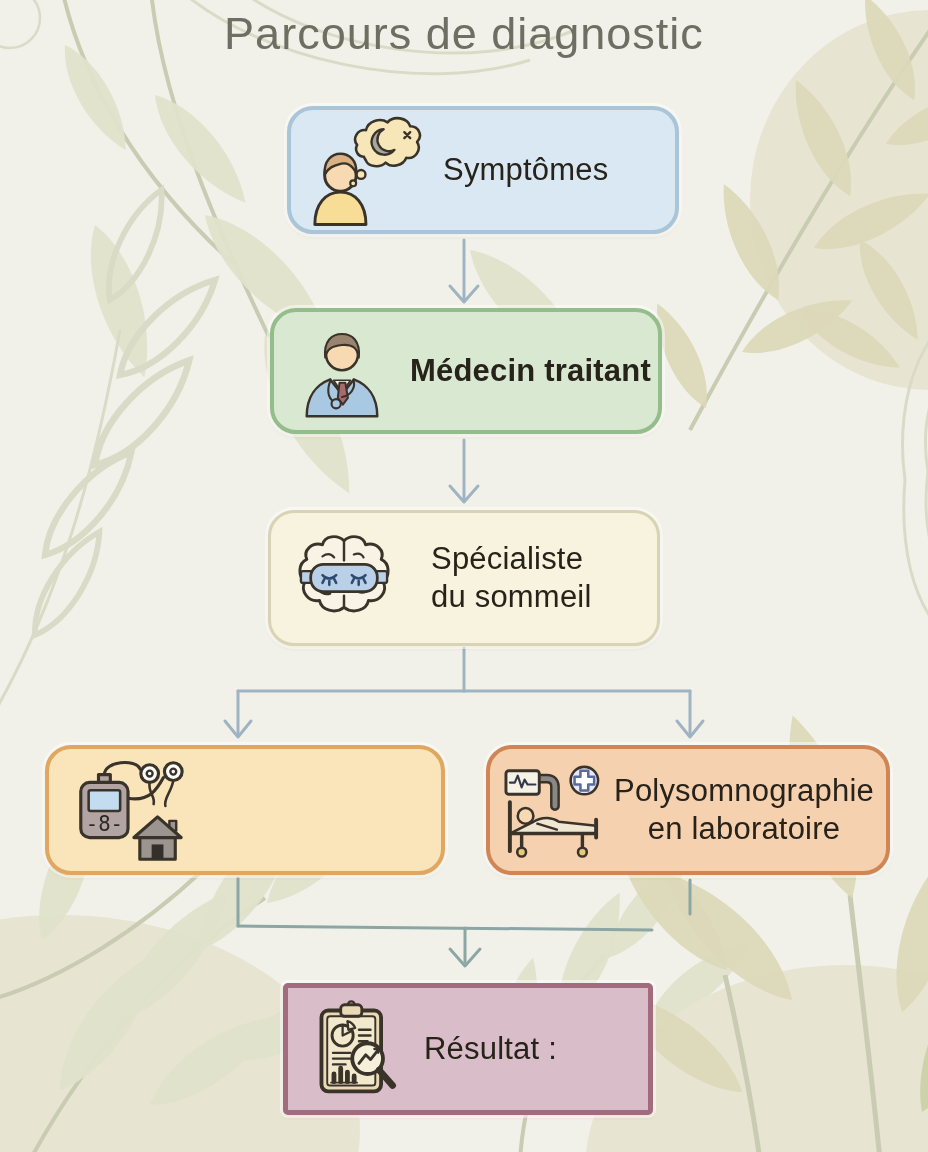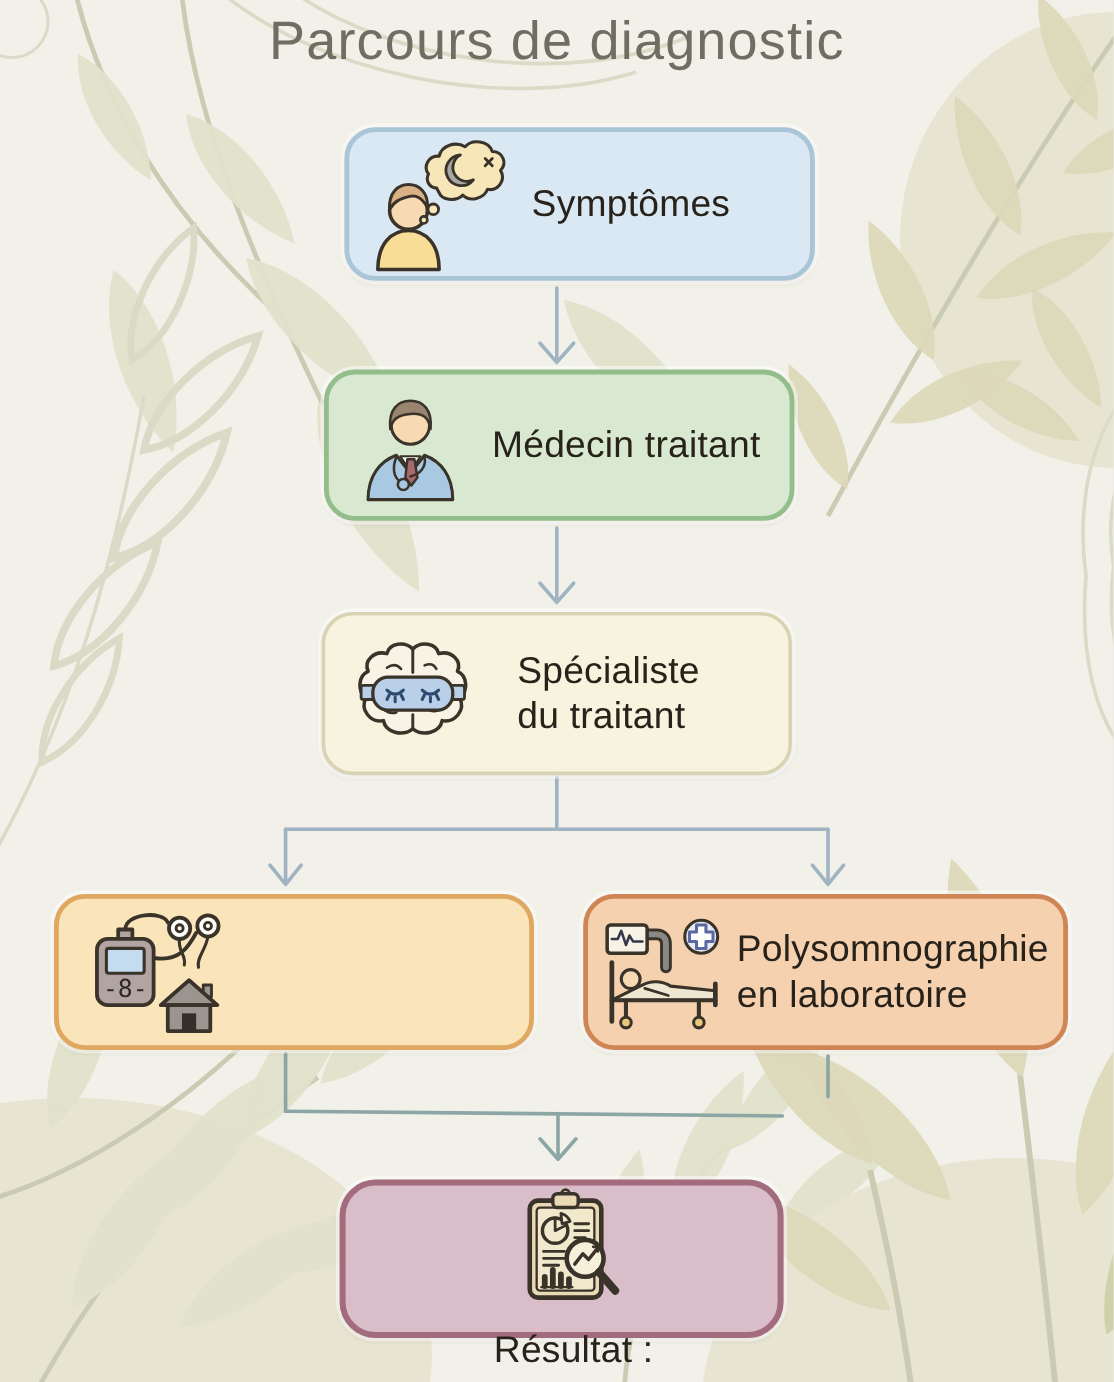--- a/index.html
+++ b/index.html
@@ -21,25 +21,25 @@
     position:absolute;z-index:2;display:flex;align-items:center;
     box-sizing:border-box;border-radius:26px;
     box-shadow:0 0 0 3px rgba(255,255,255,.5), 0 2px 4px rgba(120,110,95,.18);
   }
   .node .label{
     font-size:31px;line-height:1.22;color:var(--text,#27221a);
     letter-spacing:.2px;
   }
   .node .label span{display:block;}
   .n-symptoms {left:270px;top:106px;width:392px;height:128px;background:var(--sym-fill); border:4px solid var(--sym-border); padding-left:14px;gap:20px;margin-left:17px;}
-  .n-doctor   {left:270px;top:308px;width:392px;height:126px;background:var(--doc-fill); border:4px solid var(--doc-border); padding-left:26px;gap:26px;}
+  .n-doctor   {left:270px;top:308px;width:392px;height:126px;background:var(--doc-fill); border:4px solid var(--doc-border); padding-left:26px;gap:26px;font-weight:bold;}
   .n-specialist{left:268px;top:510px;width:392px;height:136px;background:var(--spec-fill);border:3px solid var(--spec-border);padding-left:22px;gap:36px;}
   .n-home     {left:45px; top:745px;width:400px;height:130px;background:var(--home-fill);border:4px solid var(--home-border);padding-left:18px;gap:14px;}
-  .n-lab      {left:486px;top:745px;width:404px;height:130px;background:var(--lab-fill); border:4px solid var(--lab-border); padding-left:12px;gap:10px;}
-  .n-result   {left:283px;top:983px;width:370px;height:132px;background:var(--res-fill); border:5px solid var(--res-border); border-radius:30px;padding-left:20px;gap:16px;flex-direction:column;}
+  .n-lab      {left:486px;top:745px;width:404px;height:130px;background:var(--lab-fill); border:4px solid var(--lab-border); padding-left:12px;gap:10px;text-align:center;}
+  .n-result   {left:283px;top:983px;width:370px;height:132px;background:var(--res-fill); border:5px solid var(--res-border); border-radius:5px;padding-left:20px;gap:16px;}
   .node .icon{flex:0 0 auto;}
 </style>
 </head>
 <body>
 
 <div class="stage">
 
   <svg class="bg-layer" width="928" height="1152" viewBox="0 0 928 1152" aria-hidden="true">
     <defs>
       <path id="leaf" d="M0,0 C11,-16 11,-44 0,-64 C-11,-44 -11,-16 0,0 Z"></path>
@@ -201,21 +201,21 @@
       </g>
       <g stroke="var(--navy)" stroke-width="2.6" fill="none" stroke-linecap="round">
         <path d="M30,45 q7,7 14,0"></path>
         <path d="M32,49 l-2,4 M37,51 l0,4 M42,49 l2,4"></path>
         <path d="M60,45 q7,7 14,0"></path>
         <path d="M62,49 l-2,4 M67,51 l0,4 M72,49 l2,4"></path>
       </g>
     </svg>
     <div class="label">
       <span>Spécialiste</span>
-      <span>du traitant</span>
+      <span>du sommeil</span>
     </div>
   </div>
 
   <div class="node n-home">
     <svg class="icon" width="124" height="104" viewBox="0 0 126 104" aria-hidden="true">
       <g stroke="var(--ink)" stroke-width="3.2" stroke-linecap="round" stroke-linejoin="round">
         <path d="M38,16 C38,2 70,0 74,10 L78,13" fill="none"></path>
         <path d="M62,40 C84,44 92,30 98,19" fill="none"></path>
         <path d="M84,24 C82,34 90,38 88,46" fill="none" stroke-width="2.6"></path>
         <path d="M108,22 C106,34 98,40 100,48" fill="none" stroke-width="2.6"></path>

